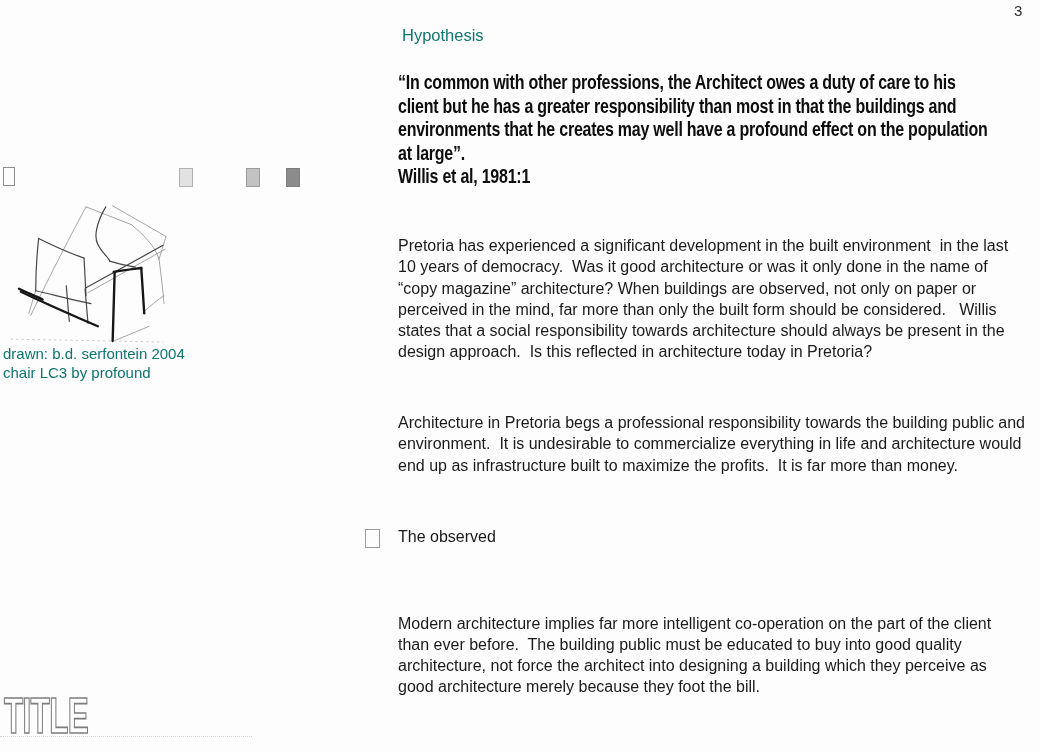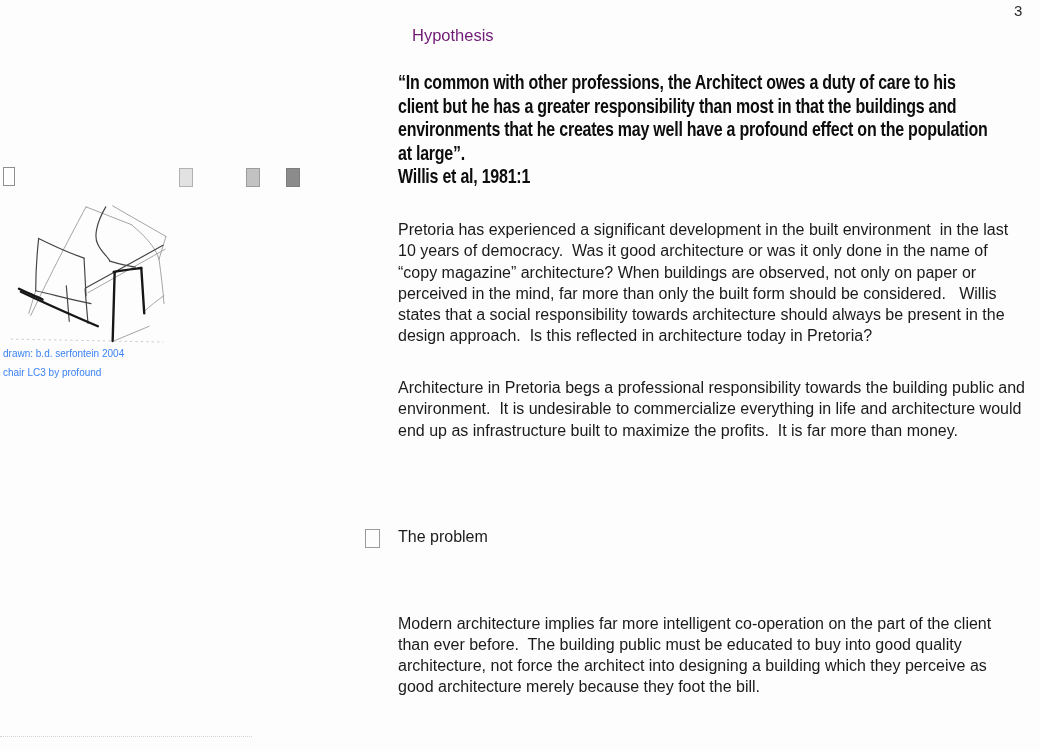--- a/index.html
+++ b/index.html
@@ -13,22 +13,22 @@
     color: #1c1c1c;
   }
   .abs { position: absolute; }
 
   .page-number {
     left: 1014px; top: 2px;
     font-size: 15px; color: #2a2a2a;
   }
 
   .section-heading {
-    left: 412px; top: 26px;
-    font-size: 16.5px; color: #701a75;
+    left: 402px; top: 26px;
+    font-size: 16.5px; color: #0f766e;
   }
 
   .quote-block {
     left: 398px; top: 70px;
     width: 800px;
     transform: scaleX(0.78);
     transform-origin: 0 0;
     font-weight: 700;
     font-size: 20.5px;
     line-height: 23.5px;
@@ -40,33 +40,33 @@
   .swatch {
     width: 14px; height: 19px;
     border: 1px solid #999;
     box-sizing: border-box;
   }
 
   .figure-sketch { left: 8px; top: 197px; }
 
   .figure-caption {
     left: 3px; top: 344px;
-    font-size: 10px; line-height: 19px; color: #3b82f6;
+    font-size: 15px; line-height: 19px; color: #0f766e;
   }
 
   .body-par {
     left: 398px;
     width: 628px;
     font-size: 16px;
     line-height: 21.3px;
     color: #1a1a1a;
     white-space: pre-wrap;
   }
-  .par-1 { top: 219px; }
-  .par-2 { top: 377px; }
+  .par-1 { top: 235px; }
+  .par-2 { top: 412px; }
 
   .problem-bullet {
     left: 365px; top: 529px;
     width: 15px; height: 19px;
     border: 1.5px solid #9a9a9a;
     background: #fdfdfd;
     box-sizing: border-box;
   }
   .problem-heading {
     left: 398px; top: 528px;
@@ -150,22 +150,27 @@
   <div class="abs figure-caption">
     <div>drawn: b.d. serfontein 2004</div>
     <div>chair LC3 by profound</div>
   </div>
 
   <div class="abs body-par par-1">Pretoria has experienced a significant development in the built environment  in the last 10 years of democracy.  Was it good architecture or was it only done in the name of “copy magazine” architecture? When buildings are observed, not only on paper or perceived in the mind, far more than only the built form should be considered.   Willis states that a social responsibility towards architecture should always be present in the design approach.  Is this reflected in architecture today in Pretoria?</div>
 
   <div class="abs body-par par-2">Architecture in Pretoria begs a professional responsibility towards the building public and environment.  It is undesirable to commercialize everything in life and architecture would end up as infrastructure built to maximize the profits.  It is far more than money.</div>
 
   <div class="abs problem-bullet"></div>
-  <div class="abs problem-heading">The problem</div>
+  <div class="abs problem-heading">The observed</div>
 
   <div class="abs body-par client-block">
     <div>Modern architecture implies far more intelligent co-operation on the part of the client than ever before.  The building public must be educated to buy into good quality architecture, not force the architect into designing a building which they perceive as good architecture merely because they foot the bill.</div>
   </div>
 
+  <div class="abs title-stamp">
+    <svg width="100" height="48" viewBox="0 0 100 48">
+      <text x="3" y="41" transform="scale(0.63,1)" font-family="Liberation Sans, sans-serif" font-weight="700" font-size="50" fill="#ffffff" stroke="#7d7d7d" stroke-width="1.6" letter-spacing="-1">TITLE</text>
+    </svg>
+  </div>
 
   <div class="abs ground-line"></div>
 
 </div>
 
 </body></html>

